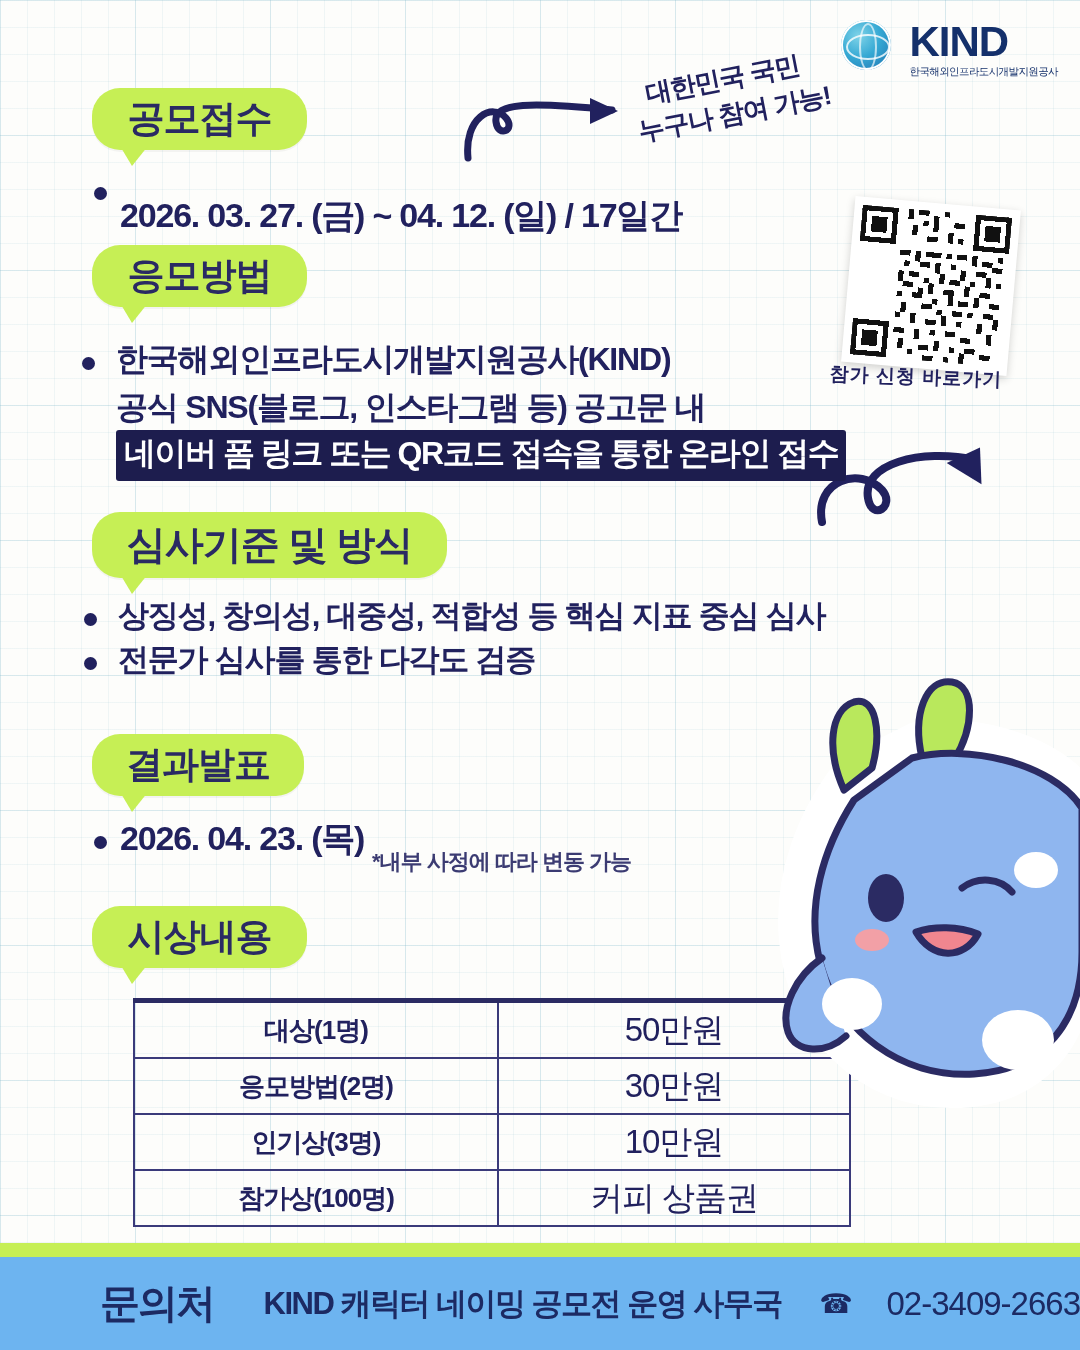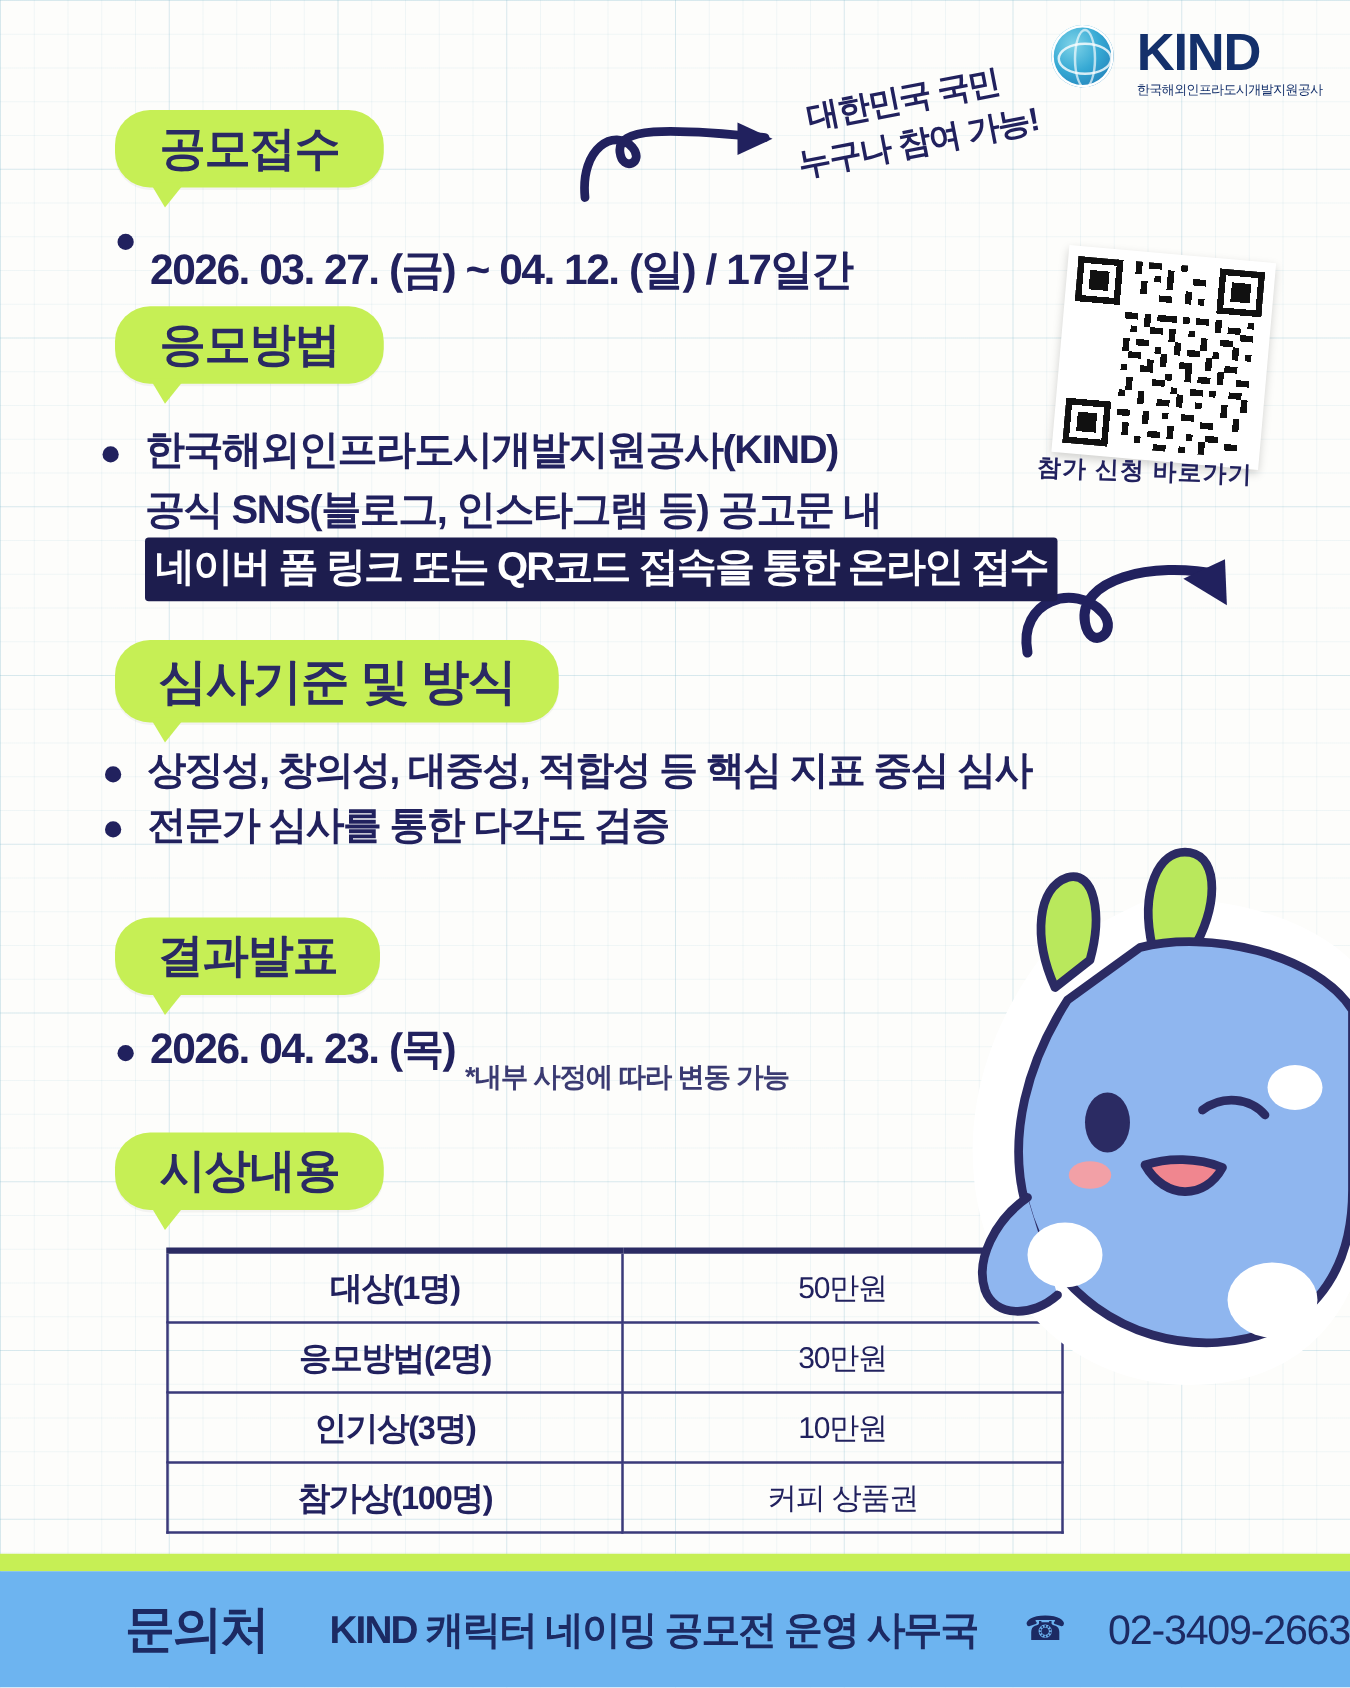--- a/index.html
+++ b/index.html
@@ -87,21 +87,21 @@
 
   
   #prize-table{
     position:absolute;left:92px;top:998px;width:718px;border-collapse:collapse;margin-left:41px;
   }
   #prize-table td{
     border:2px solid #3a3a7a;height:52px;text-align:center;
     color:#21215e;font-weight:bold;letter-spacing:-1px;
   }
   #prize-table td.c0{width:360px;font-size:26px;}
-  #prize-table td.c1{font-size:24px;font-weight:normal;}
+  #prize-table td.c1{font-size:33px;font-weight:normal;}
   #prize-table tr:first-child td{border-top:5px solid #2b2b63;}
 
   
   #footer{
     position:absolute;left:0;bottom:0;width:1080px;height:93px;background:#6db4f0;
     display:flex;align-items:center;justify-content:space-between;
   }
   #footer-strip{position:absolute;left:0;bottom:93px;width:1080px;height:14px;background:#c6ef55;}
   #footer .ftitle{font-size:40px;font-weight:bold;color:#1c2a63;letter-spacing:-2px;margin-left:100px;}
   #footer .fdesc{font-size:31px;font-weight:bold;color:#1c2a63;letter-spacing:-1.5px;margin-left:20px;}

